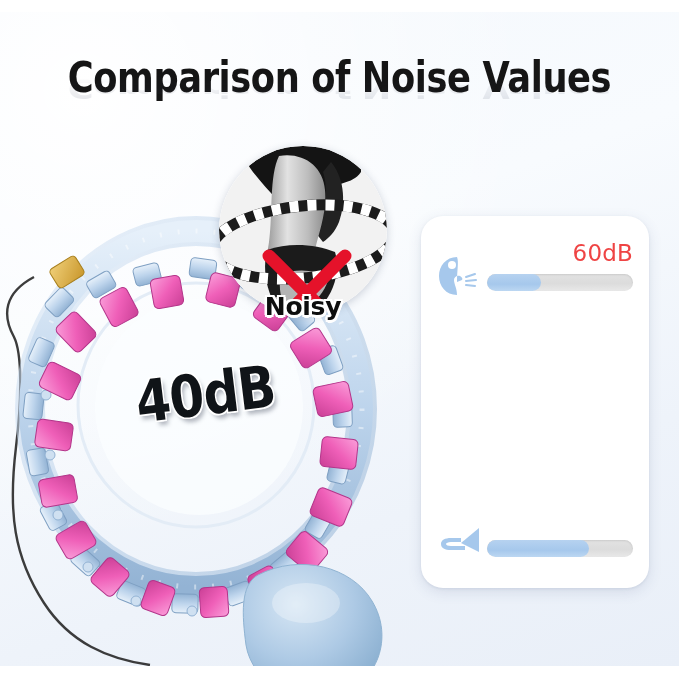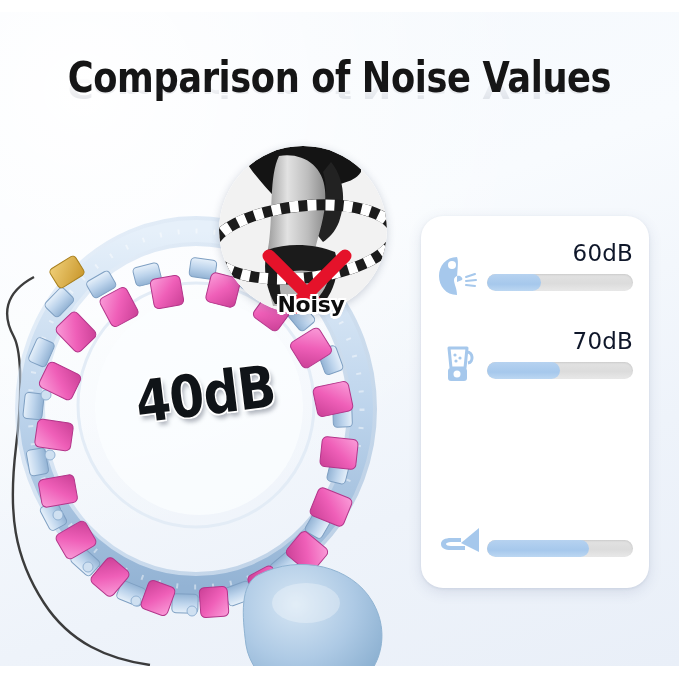--- a/index.html
+++ b/index.html
@@ -101,27 +101,27 @@
   .noisy-circle {
     position: absolute;
     inset: 0;
     border-radius: 50%;
     overflow: hidden;
     background: #ffffff;
     box-shadow: 0 2px 8px rgba(40,55,85,0.22);
   }
   .noisy-label {
     position: absolute;
-    left: 8px;
+    left: 0;
     top: 146px;
     width: 168px;
     text-align: center;
     font-family: "DejaVu Sans", sans-serif;
     font-weight: bold;
-    font-size: 22px;
+    font-size: 25px;
     color: #0d0d0d;
     letter-spacing: -0.3px;
     text-shadow:
       -2px -2px 0 #ffffff, 2px -2px 0 #ffffff,
       -2px  2px 0 #ffffff, 2px  2px 0 #ffffff,
        0   -2.5px 0 #ffffff, 0 2.5px 0 #ffffff,
       -2.5px 0 0 #ffffff, 2.5px 0 0 #ffffff;
     white-space: nowrap;
   }
 
@@ -149,21 +149,21 @@
     width: 48px;
     height: 48px;
   }
   .noise-value {
     position: absolute;
     right: 16px;
     top: 2px;
     font-family: "DejaVu Sans", sans-serif;
     font-weight: normal;
     font-size: 23px;
-    color: #0f172a;
+    color: #ef4444;
     letter-spacing: 0.2px;
     white-space: nowrap;
   }
   .noise-track {
     position: absolute;
     left: 66px;
     top: 36px;
     width: 146px;
     height: 17px;
     border-radius: 9px;
@@ -352,41 +352,20 @@
             <line x1="31" y1="33" x2="40" y2="34"></line>
           </g>
         </svg>
       </div>
       <div class="noise-value">60dB</div>
       <div class="noise-track">
         <div class="noise-fill" style="width:37%;"></div>
       </div>
     </div>
 
-    <div class="noise-row" style="top:110px;">
-      <div class="noise-icon">
-        <svg width="48" height="48" viewBox="0 0 48 48">
-          <g fill="none" stroke="#a6c8ec" stroke-width="3" stroke-linejoin="round">
-            <path d="M14,8 H32 L30,28 H16 Z"></path>
-            <path d="M32,12 C38,12 39,22 33,23"></path>
-          </g>
-          <rect x="13" y="28" width="19" height="13" rx="3" fill="#a6c8ec"></rect>
-          <circle cx="22" cy="34" r="3.5" fill="#ffffff"></circle>
-          <g fill="#a6c8ec">
-            <circle cx="20" cy="15" r="1.6"></circle>
-            <circle cx="25" cy="18" r="1.6"></circle>
-            <circle cx="21" cy="21" r="1.6"></circle>
-          </g>
-        </svg>
-      </div>
-      <div class="noise-value">70dB</div>
-      <div class="noise-track">
-        <div class="noise-fill" style="width:50%;"></div>
-      </div>
-    </div>
 
 
     <div class="noise-row" style="top:288px;">
       <div class="noise-icon">
         <svg width="48" height="48" viewBox="0 0 48 48">
           <g fill="#a6c8ec">
             <path d="M44,10 L44,34 L26,25 Z"></path>
             <path d="M26,20 H16 C10,20 6,22 6,26 C6,30 10,32 16,32 H30 V28 H16 C13,28 11,27 11,26 C11,25 13,24 16,24 H26 Z"></path>
           </g>
         </svg>

